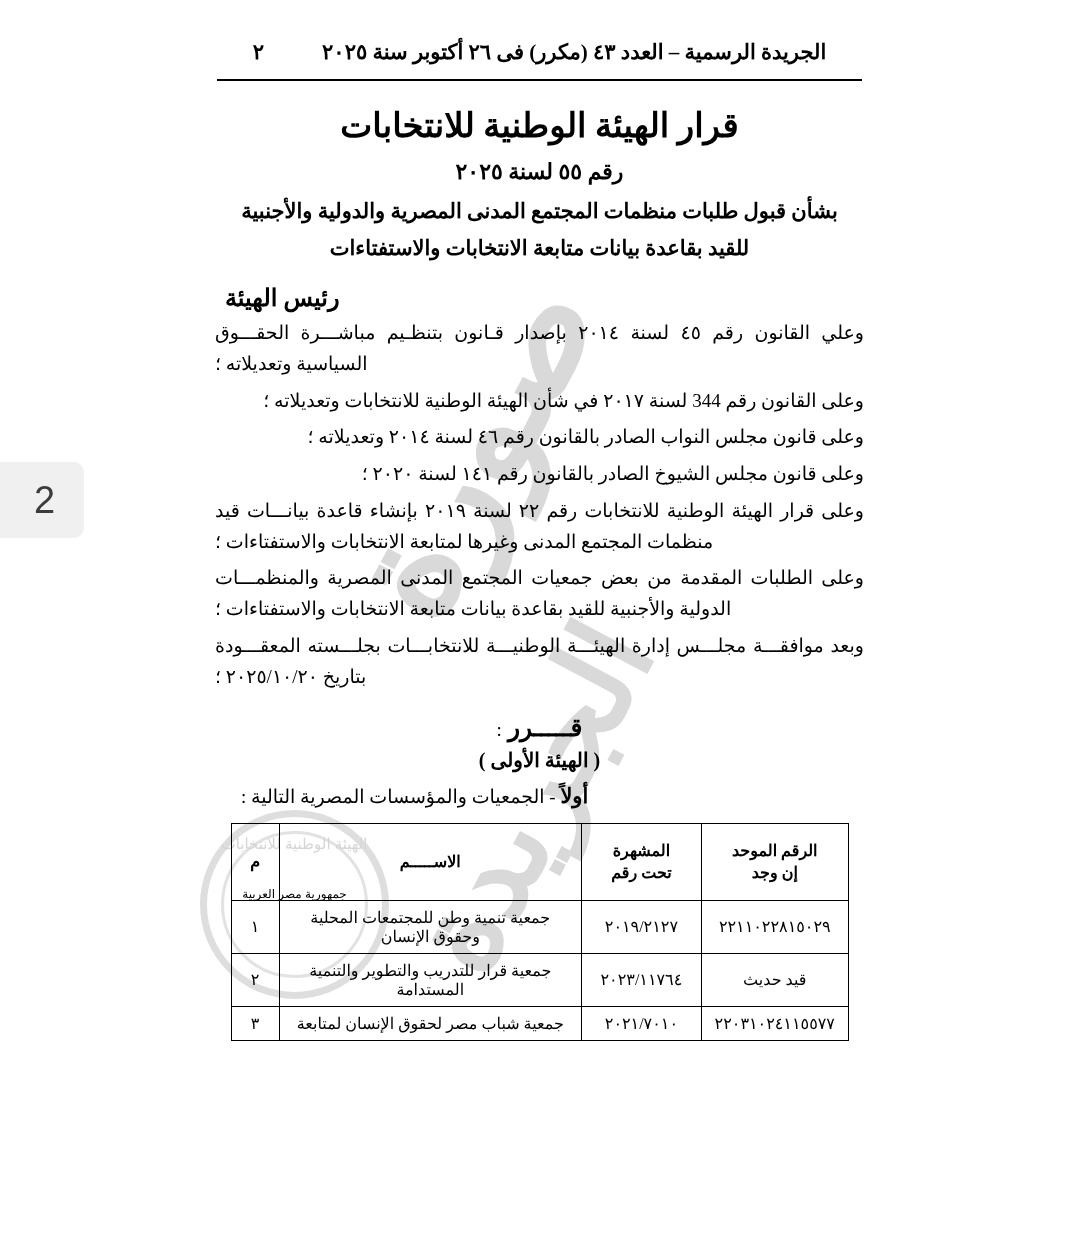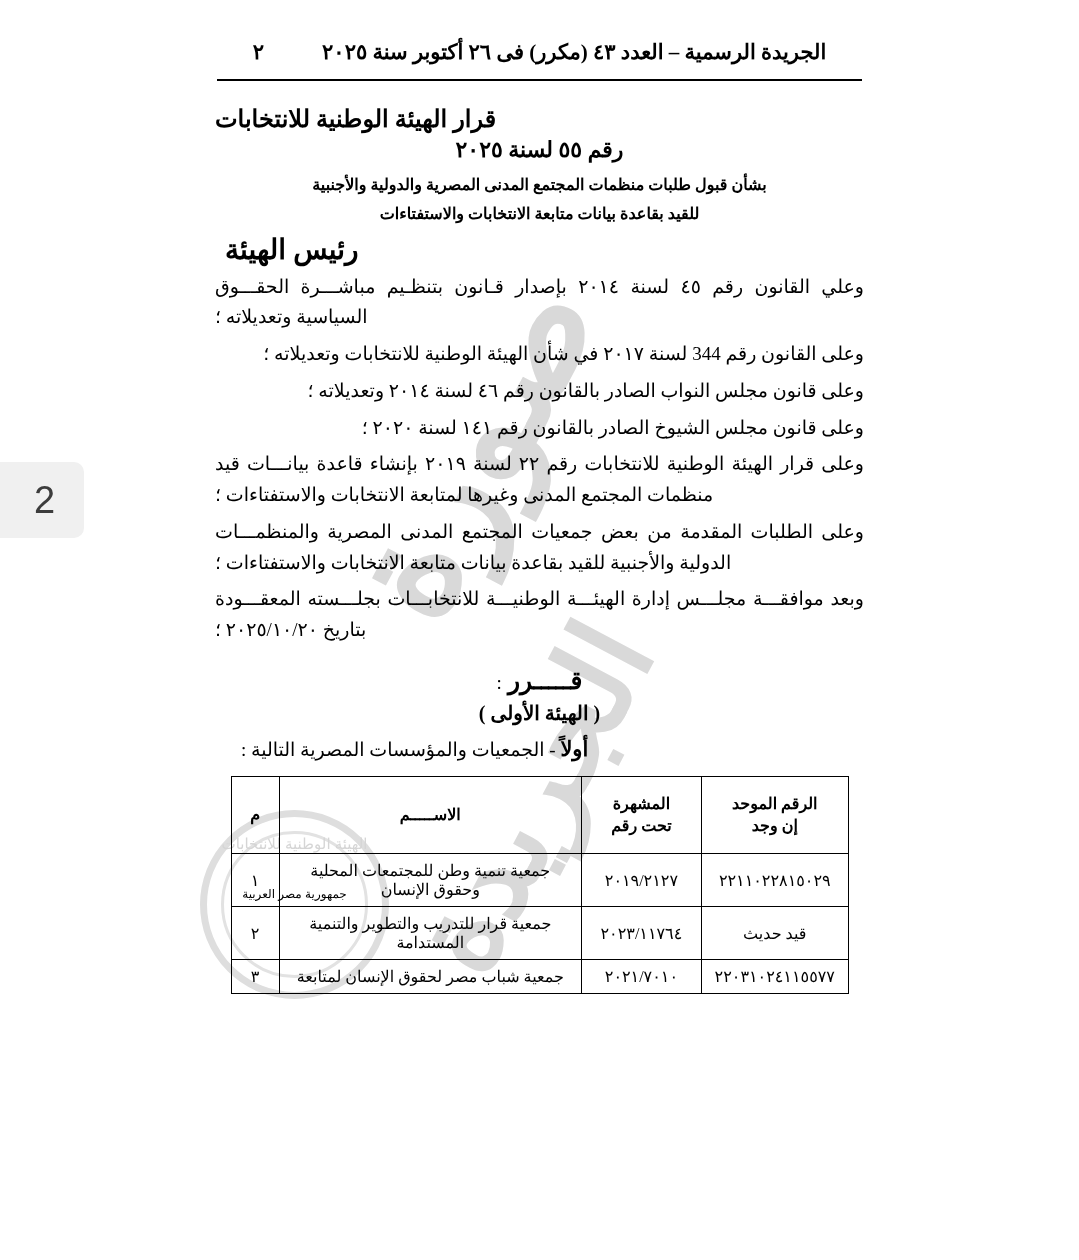--- a/index.html
+++ b/index.html
@@ -125,45 +125,45 @@
     font-size: 21px;
     font-weight: bold;
   }
   .rule {
     margin: 14px auto 0 auto;
     width: 645px;
     border-bottom: 2px solid #000;
   }
 
   .doc-title {
+    text-align: center;
+    font-size: 34px;
+    font-weight: bold;
+    margin-top: 24px;
+    letter-spacing: 0px;
+  }
+  .doc-number {
+    text-align: center;
+    font-size: 22px;
+    font-weight: bold;
+    margin-top: 14px;
+  }
+  .doc-subtitle {
+    text-align: center;
+    font-size: 21px;
+    font-weight: bold;
+    margin-top: 10px;
+    line-height: 1.55;
+  }
+
+  .signer {
     text-align: left;
     font-size: 24px;
     font-weight: bold;
-    margin-top: 24px;
-    letter-spacing: 0px;
-  }
-  .doc-number {
-    text-align: center;
-    font-size: 22px;
-    font-weight: bold;
-    margin-top: 4px;
-  }
-  .doc-subtitle {
-    text-align: center;
-    font-size: 16px;
-    font-weight: bold;
-    margin-top: 10px;
-    line-height: 1.55;
-  }
-
-  .signer {
-    text-align: left;
-    font-size: 28px;
-    font-weight: bold;
-    margin-top: 6px;
+    margin-top: 20px;
     padding-left: 10px;
   }
 
   .para {
     font-size: 19px;
     line-height: 1.62;
     text-align: justify;
     text-align-last: left;
     margin-top: 6px;
   }

